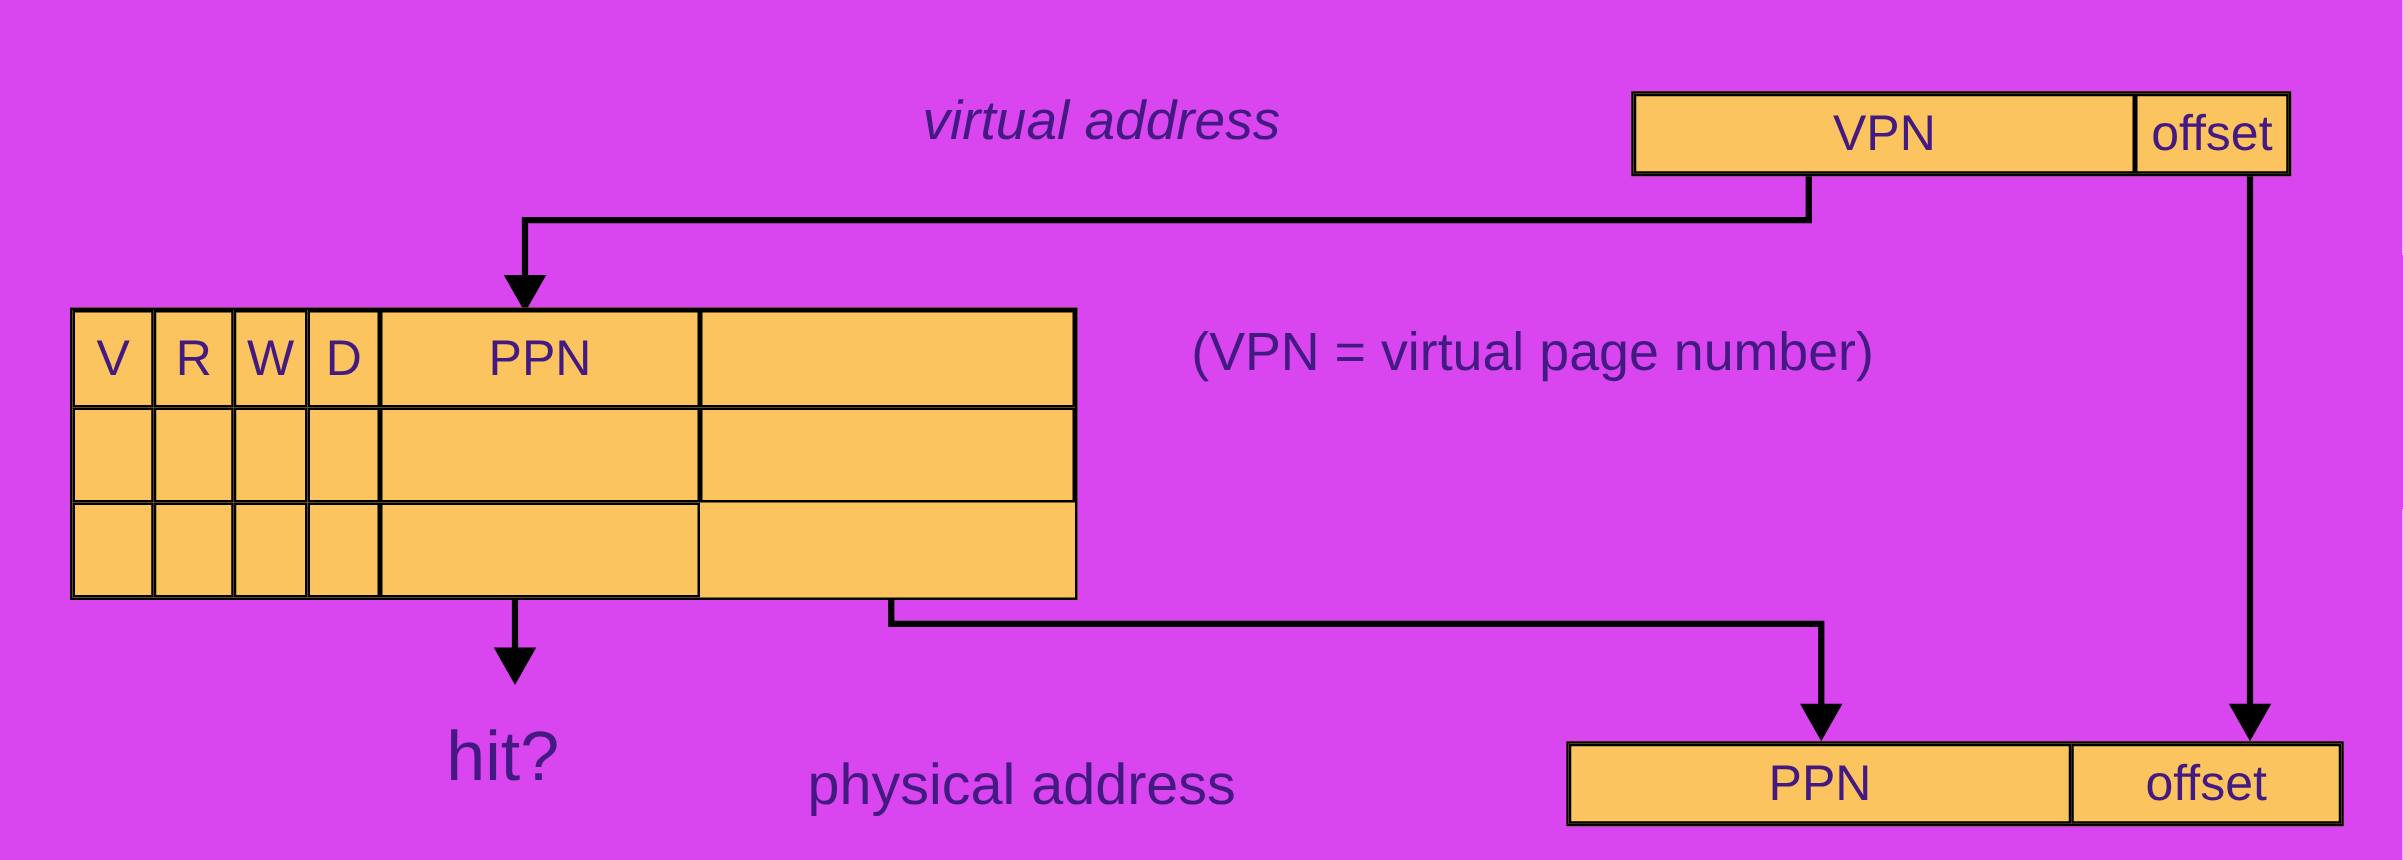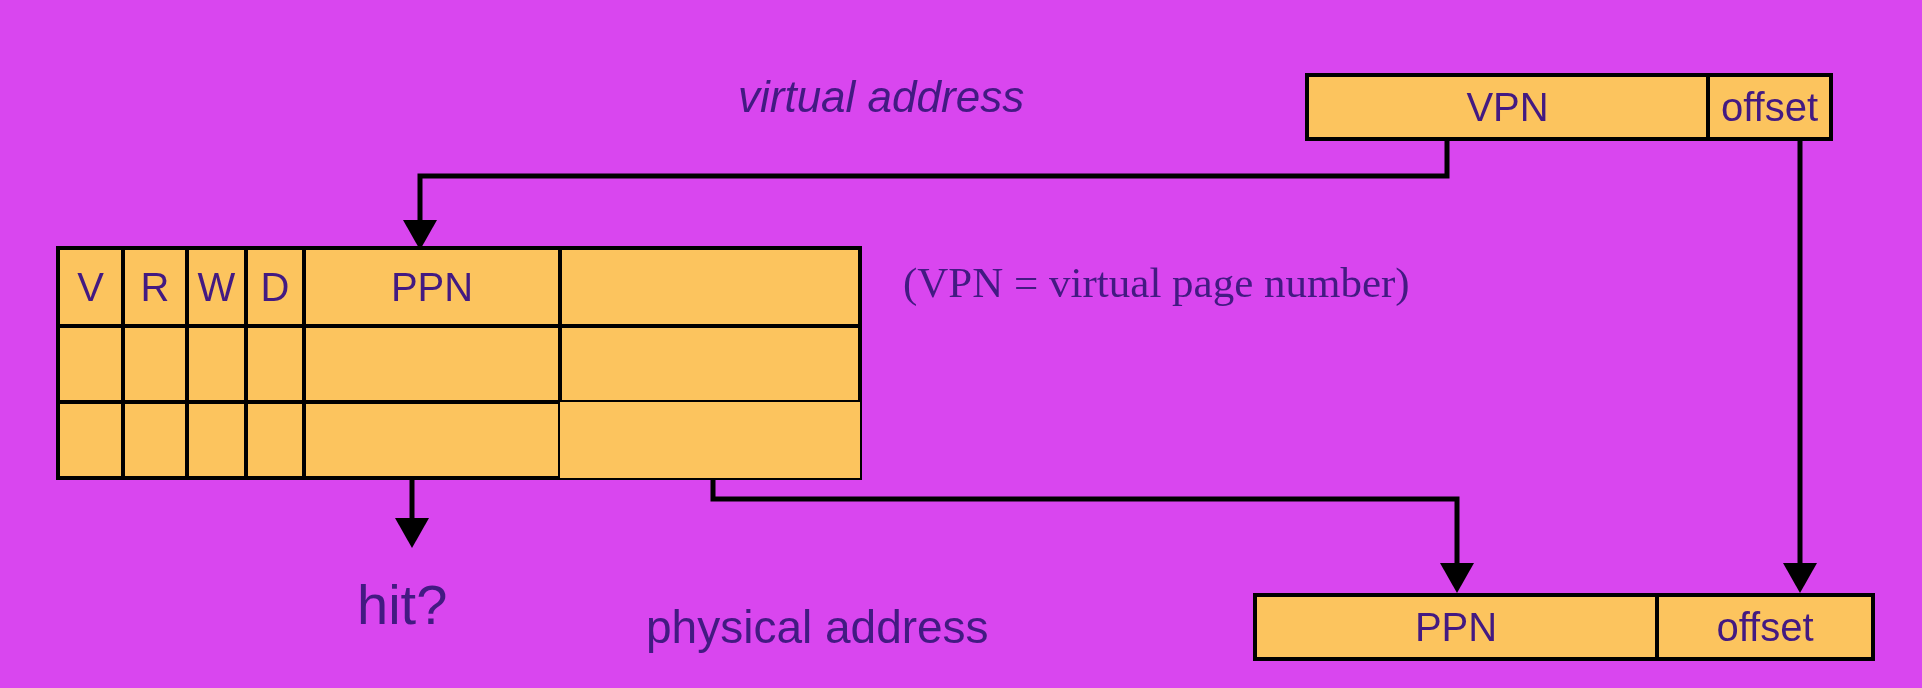--- a/index.html
+++ b/index.html
@@ -92,21 +92,21 @@
     <div class="cell"></div>
 
     <div class="cell"></div>
     <div class="cell"></div>
     <div class="cell"></div>
     <div class="cell"></div>
     <div class="cell"></div>
     <div class="cell"></div>
   </div>
 
-  <div class="caption note" style="left:903px;top:258px;font-family:Liberation Serif, serif;">(VPN = virtual page number)</div>
+  <div class="caption note" style="left:953px;top:258px;">(VPN = virtual page number)</div>
 
   <div class="caption hit" style="left:357px;top:572px;">hit?</div>
 
   <div class="caption pa-caption" style="left:646px;top:600px;">physical address</div>
 
   <div class="addr-box" style="left:1253px;top:593px;width:622px;height:68px;">
     <div class="field" style="width:402px;">
       <span>PPN</span>
     </div>
     <div class="field" style="flex:1;">

